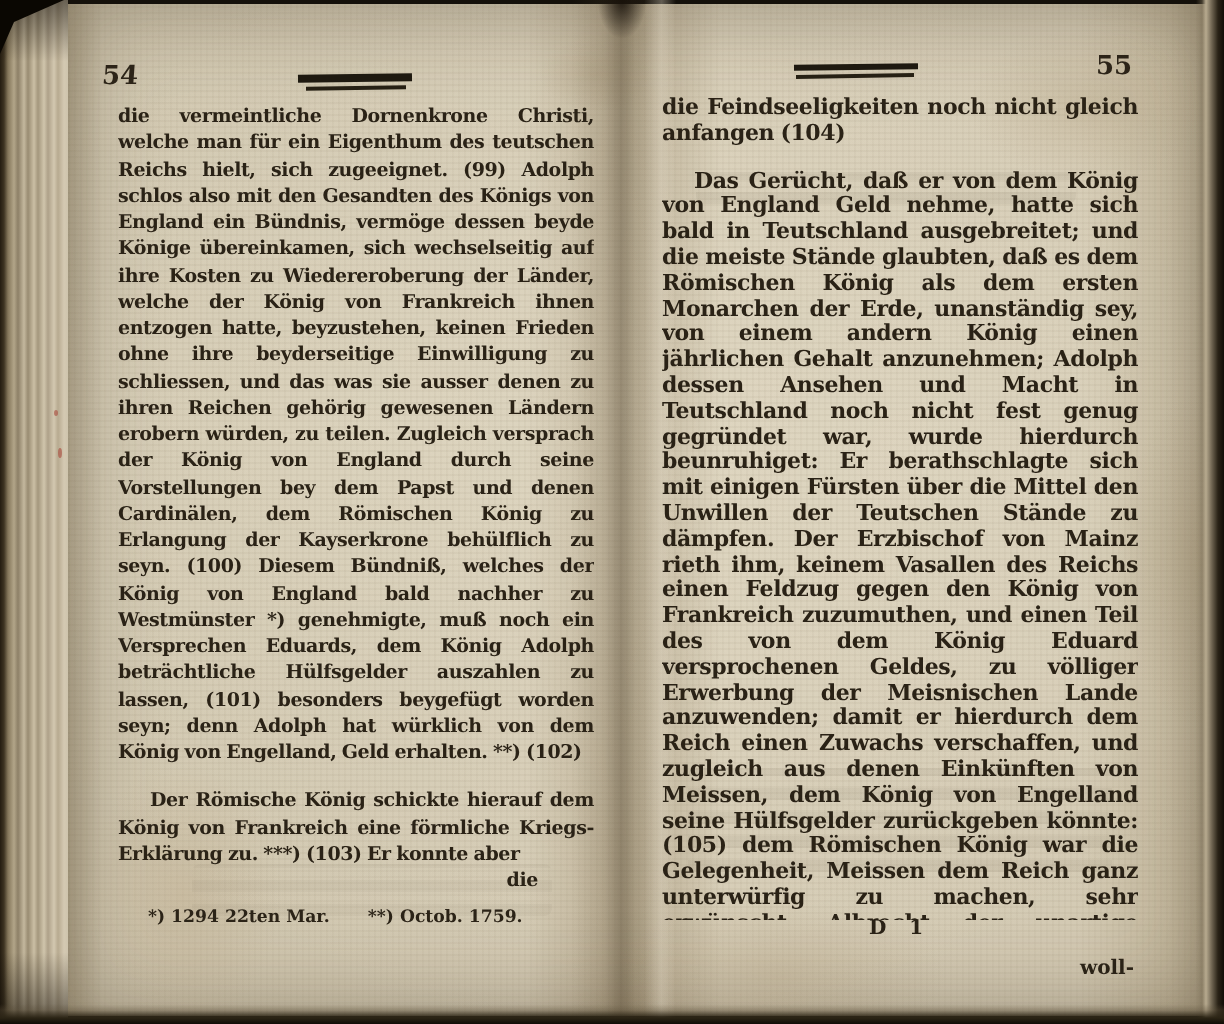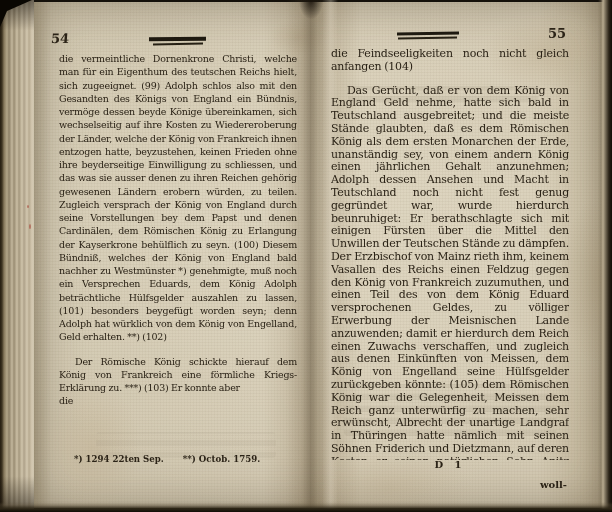--- a/index.html
+++ b/index.html
@@ -87,30 +87,30 @@
   .rule { position:absolute; }
   .rule-left  { left:149px; top:37px; }
   .rule-right { left:397px; top:32px; }
   .rule .thick { height:4px; background:#1e1910; transform:rotate(-0.7deg); }
   .rule .thin  { height:2px; background:#262014; transform:rotate(-0.9deg); margin-top:2px; }
   .rule-left  .thick { width:57px; }
   .rule-left  .thin  { width:50px; margin-left:4px; }
   .rule-right .thick { width:62px; height:3px; }
   .rule-right .thin  { width:59px; margin-left:1px; }
   .textblock {
-    position:absolute; text-align:justify; font-weight:normal; color:#2a2216;
+    position:absolute; text-align:justify; font-weight:bold; color:#2a2216;
     overflow:hidden; hyphens:auto; -webkit-hyphens:auto;
   }
   .tb-left  { left:59px;  top:52px; width:238px; height:403px;
               font-size:9.5px; line-height:13.25px; letter-spacing:-0.2px; word-spacing:-0.4px; }
   .tb-right { left:331px; top:48px; width:238px; height:412px;
               font-size:11px; line-height:12.8px; letter-spacing:-0.2px; word-spacing:-0.5px; }
   .textblock p { margin:0; }
   .textblock p.indent { text-indent:16px; margin-top:11px; }
-  .catchword-left { text-align:left; padding-right:28px; }
+  .catchword-left { text-align:right; padding-right:28px; }
   .footnotes {
     position:absolute; left:74px; top:454px; width:226px;
     font-size:8.6px; font-weight:bold; color:#2b2317; line-height:11.5px; white-space:nowrap;
   }
   .fn-gap { margin-left:16px; }
   .sigline {
     position:absolute; left:331px; top:459px; width:238px; height:14px;
     font-size:10px; font-weight:bold; color:#2a2216;
   }
   .sig { position:absolute; left:0; width:100%; text-align:center; letter-spacing:4px; }
@@ -145,21 +145,21 @@
     <div class="thick"></div>
     <div class="thin"></div>
   </div>
   <div class="textblock tb-left" lang="de">
     <p>die vermeintliche Dornenkrone Christi, welche man für ein Eigenthum des teutschen Reichs hielt, sich zugeeignet. (99) Adolph schlos also mit den Gesandten des Königs von England ein Bündnis, vermöge dessen beyde Könige übereinkamen, sich wechselseitig auf ihre Kosten zu Wiedereroberung der Länder, welche der König von Frankreich ihnen entzogen hatte, beyzustehen, keinen Frieden ohne ihre beyderseitige Einwilligung zu schliessen, und das was sie ausser denen zu ihren Reichen gehörig gewesenen Ländern erobern würden, zu teilen. Zugleich versprach der König von England durch seine Vorstellungen bey dem Papst und denen Cardinälen, dem Römischen König zu Erlangung der Kayserkrone behülflich zu seyn. (100) Diesem Bündniß, welches der König von England bald nachher zu Westmünster *) genehmigte, muß noch ein Versprechen Eduards, dem König Adolph beträchtliche Hülfsgelder auszahlen zu lassen, (101) besonders beygefügt worden seyn; denn Adolph hat würklich von dem König von Engelland, Geld erhalten. **) (102)</p>
     <p class="indent">Der Römische König schickte hierauf dem König von Frankreich eine förmliche Kriegs-Erklärung zu. ***) (103) Er konnte aber</p>
     <div class="catchword-left">die</div>
   </div>
   <div class="footnotes">
     <div>
-      <span>*) 1294 22ten Sep.</span>
+      <span>*) 1294 22ten Mar.</span>
       <span class="fn-gap">**) Octob. 1759.</span>
     </div>
   </div>
 
   <div class="rule rule-right">
     <div class="thick"></div>
     <div class="thin"></div>
   </div>
   <div class="pageno pageno-right">55</div>
   <div class="textblock tb-right" lang="de">

